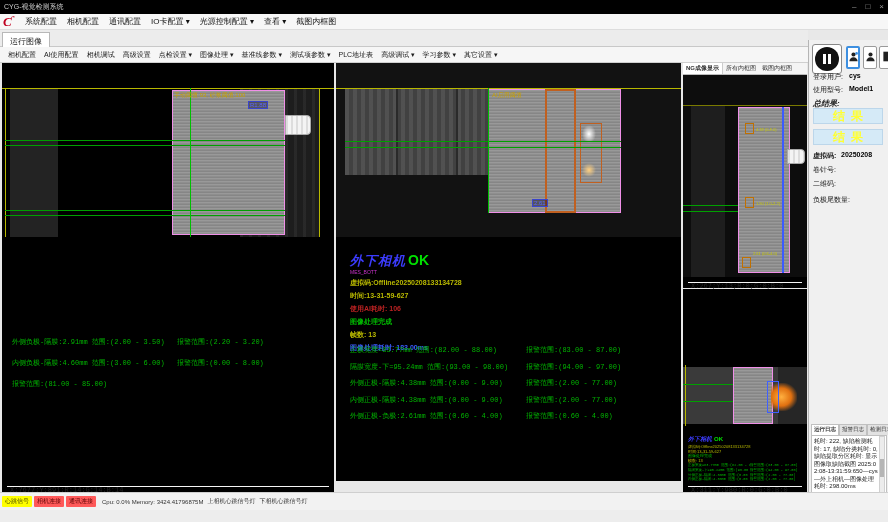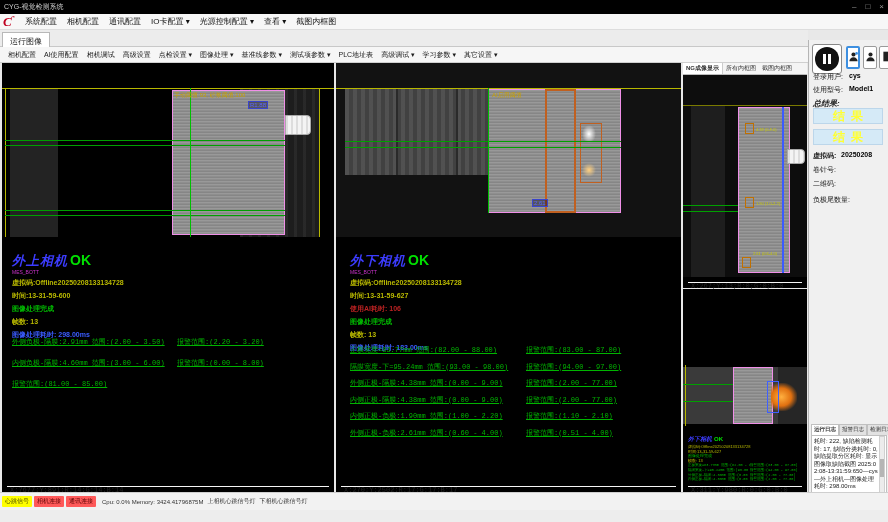--- a/index.html
+++ b/index.html
@@ -60,21 +60,21 @@
   .result-block { position:absolute; left:10px; right:4px; }
   .cam-title { font-size:13px; font-weight:bold; font-style:italic; color:#3c3cff; display:inline-block; letter-spacing:1px; }
   .cam-ok { font-size:14px; font-weight:bold; color:#00e000; display:inline-block; margin-left:2px; font-style:normal; }
   .mes-line { font-size:5px; color:#cc33cc; margin-top:-1px; }
   .info-y { font-size:7px; color:#b9b900; font-weight:bold; margin-top:3px; white-space:nowrap; }
   .info-g { font-size:7px; color:#00bb00; font-weight:bold; margin-top:3px; }
   .info-b { font-size:7px; color:#3a5cff; font-weight:bold; margin-top:3px; }
   .info-r { font-size:7px; color:#bb2222; font-weight:bold; margin-top:3px; }
 
   .rows { position:absolute; left:10px; right:2px; }
-  .m-row { display:flex; font-family:"Liberation Mono", monospace; font-size:7px; color:#00b400; white-space:nowrap;text-decoration:underline; }
+  .m-row { display:flex; font-family:"Liberation Mono", monospace; font-size:7px; color:#00b400; white-space:nowrap; }
   #rows-left .m-row { height:21px; }
   #rows-mid  .m-row { height:16.5px; }
   .m-val { width:165px; }
   #rows-mid .m-val { width:176px; }
   .m-alarm { }
 
   
   #preview-top { left:683px; top:63px; width:124px; height:214px; background:#000; }
   #ptop-tabs { position:absolute; left:0; top:0; width:124px; height:12px; background:#f4f4f4;
                border-bottom:1px solid #bbb; display:flex; }
@@ -190,29 +190,20 @@
       <div class="cellblock" style="left:170px;top:27px;width:113px;height:145px;"></div>
       <div class="connector" style="left:283px;top:52px;width:26px;height:20px;"></div>
       <div class="gline-h" style="left:3px;width:280px;top:77px;"></div>
       <div class="gline-h" style="left:3px;width:280px;top:82px;"></div>
       <div class="gline-h" style="left:3px;width:280px;top:147px;"></div>
       <div class="gline-h" style="left:3px;width:280px;top:152px;"></div>
       <div class="gline-v" style="left:188px;top:25px;bottom:0;"></div>
       <div class="overlay-note" style="left:172px;top:28px;">手动阈值:93, 砂浆阈值:100</div>
       <div class="blue-ann" style="left:246px;top:38px;">R1.88</div>
     </div>
-    <div class="result-block" style="top:188px;">
-      <span class="cam-title">外上相机</span><span class="cam-ok">OK</span>
-      <div class="mes-line">MES_BOTT</div>
-      <div class="info-y">虚拟码:Offline20250208133134728</div>
-      <div class="info-y">时间:13-31-59-600</div>
-      <div class="info-g">图像处理完成</div>
-      <div class="info-y">帧数: 13</div>
-      <div class="info-b">图像处理耗时: 298.00ms</div>
-    </div>
     <div id="rows-left" class="rows" style="top:274px;">
         <div class="m-row">
           <span class="m-val">外侧负极-隔膜:2.91mm 范围:(2.00 - 3.50)</span>
           <span class="m-alarm">报警范围:(2.20 - 3.20)</span>
         </div>
         <div class="m-row">
           <span class="m-val">内侧负极-隔膜:4.60mm 范围:(3.00 - 6.00)</span>
           <span class="m-alarm">报警范围:(0.00 - 8.00)</span>
         </div>
         <div class="m-row">
@@ -260,30 +251,25 @@
         </div>
         <div class="m-row">
           <span class="m-val">外侧正极-隔膜:4.38mm 范围:(0.00 - 9.00)</span>
           <span class="m-alarm">报警范围:(2.00 - 77.00)</span>
         </div>
         <div class="m-row">
           <span class="m-val">内侧正极-隔膜:4.38mm 范围:(0.00 - 9.00)</span>
           <span class="m-alarm">报警范围:(2.00 - 77.00)</span>
         </div>
         <div class="m-row">
-          <span class="m-val">内侧正极-负极:1.90mm 范围:(1.00 - 2.20)</span>
-          <span class="m-alarm">报警范围:(1.10 - 2.10)</span>
-        </div>
-        <div class="m-row">
           <span class="m-val">外侧正极-负极:2.61mm 范围:(0.60 - 4.00)</span>
-          <span class="m-alarm">报警范围:(0.51 - 4.00)</span>
-        </div>
-      </div>
-  </div>
-  <div id="bar-mid" class="coordbar">X:270;Y:2502;R:17;G:17;B:17</div>
+          <span class="m-alarm">报警范围:(0.60 - 4.00)</span>
+        </div>
+      </div>
+  </div>
 
   <div id="preview-top" class="panel">
     <div id="ptop-tabs">
         <span class="ptab active">NG成像显示</span>
         <span class="ptab">所有内框图</span>
         <span class="ptab">截图内框图</span>
       </div>
     <div id="ptop-img">
       <div style="position:absolute;left:0;right:0;top:30px;height:1px;background:#7a7a00;"></div>
       <div class="band" style="left:8px;top:31px;width:34px;bottom:0;background:#1e1e1e;"></div>

